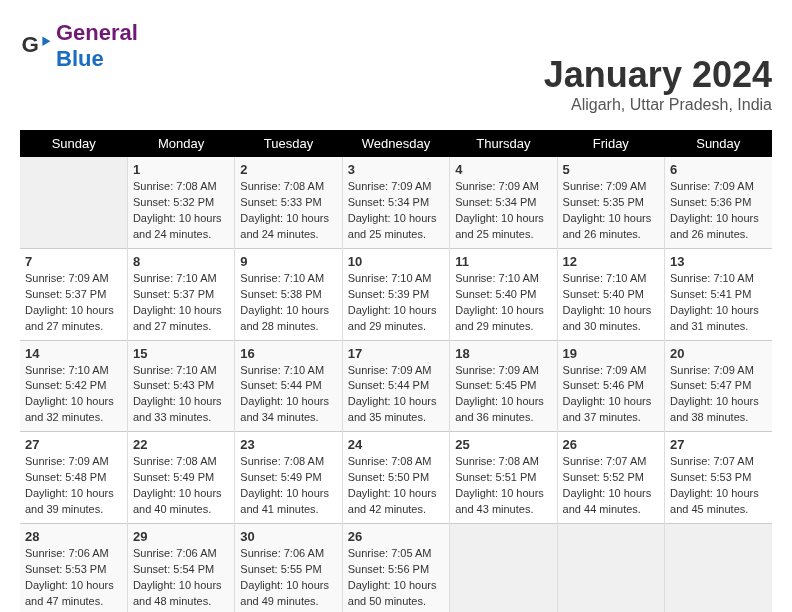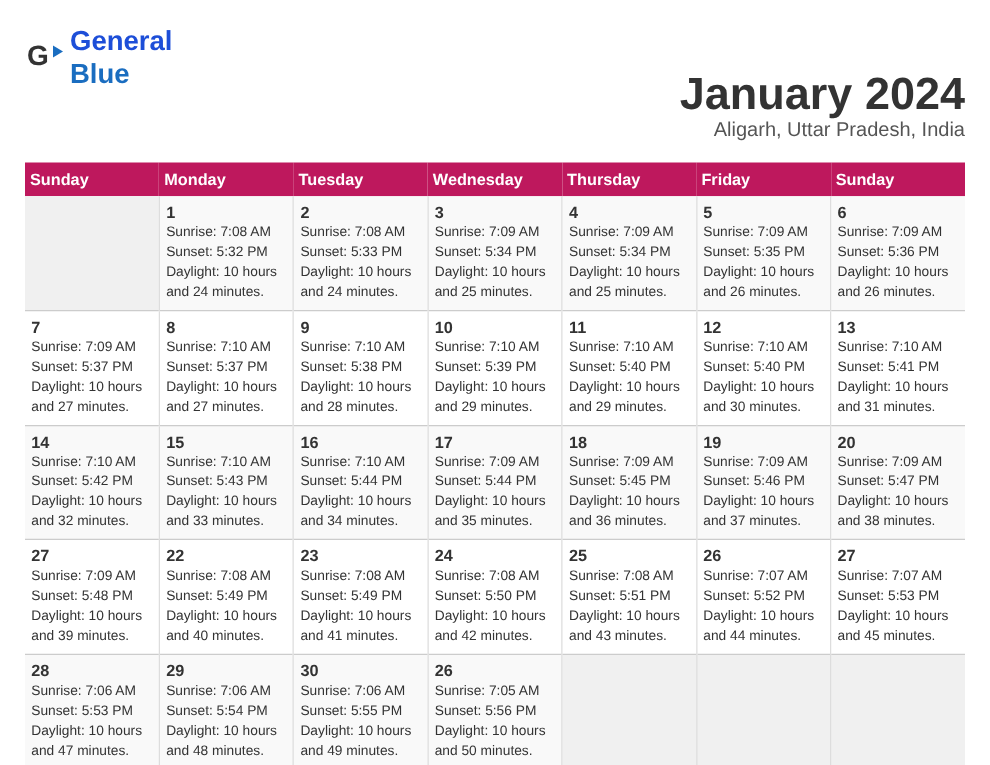--- a/index.html
+++ b/index.html
@@ -20,21 +20,21 @@
       display: flex;
       align-items: center;
     }
     .logo-text {
       font-size: 22px;
       font-weight: bold;
       color: #333;
       line-height: 1.2;
     }
     .logo-text span {
-      color: #1d4ed8;
+      color: #701a75;
     }
     .logo-icon {
       width: 32px;
       height: 32px;
       margin-right: 4px;
       position: relative;
     }
     .title-block {
       text-align: right;
     }
@@ -47,26 +47,26 @@
     .calendar-subtitle {
       font-size: 16px;
       color: #555;
     }
     table {
       width: 100%;
       border-collapse: collapse;
       font-size: 11px;
     }
     thead tr th {
-      background: #be185d;
+      background: #000000;
       color: #fff;
       padding: 6px 4px;
-      text-align: left;
+      text-align: center;
       font-size: 13px;
-      font-weight: bold;
+      font-weight: normal;
     }
     tbody tr {
       border-bottom: 1px solid #ccc;
     }
     tbody tr:nth-child(odd) {
       background: #f9f9f9;
     }
     tbody tr:nth-child(even) {
       background: #fff;
     }

